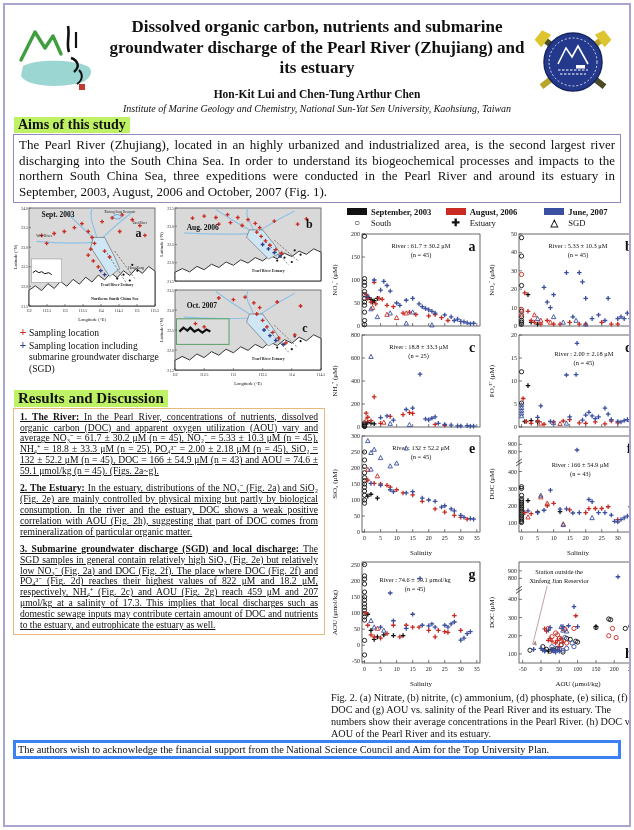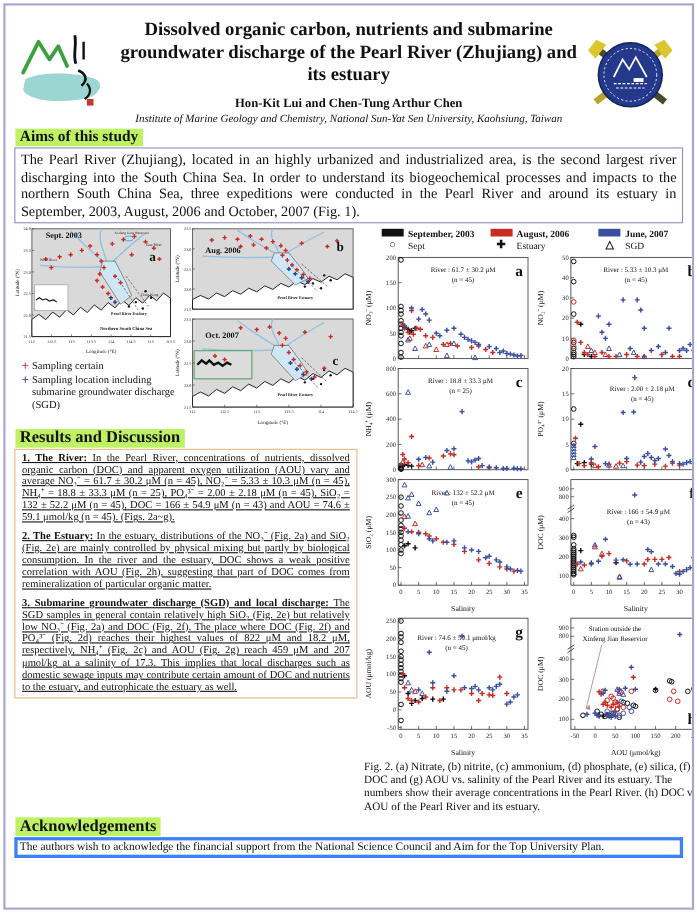--- a/index.html
+++ b/index.html
@@ -1,19 +1,19 @@
 <!DOCTYPE html>
 <html><head>
 <meta charset="utf-8">
 <style>
   html,body{margin:0;padding:0;background:#fff;}
   body{width:634px;height:830px;position:relative;font-family:"Liberation Serif",serif;color:#111;}
   .poster{position:absolute;inset:3px;border:2px solid #a8a6d0;box-sizing:border-box;padding:4px 8px;overflow:hidden;}
   
-  .hdr{display:flex;align-items:flex-end;}
+  .hdr{display:flex;align-items:center;}
   .logo{width:92px;flex:0 0 92px;}
   .hdr-center{flex:1;text-align:center;padding:0 2px;}
   .title{font-weight:bold;font-size:17px;line-height:1.22;margin-top:8px;}
   .authors{font-weight:bold;font-size:11.5px;margin-top:9px;}
   .affil{font-style:italic;font-size:10px;margin-top:3px;}
   
   .sec-head{display:inline-block;background:#bef264;font-weight:bold;font-size:14px;padding:0 4px;margin:3px 0 1px 1px;}
   .aims-box{border:1px solid #8f8cbd;padding:2px 5px;font-size:13px;line-height:1.2;text-align:justify;}
   .results-box{border:1px solid #e7b87f;padding:3px 6px;font-size:9.6px;line-height:1.14;text-align:justify;text-decoration:underline;}
   .results-box p{margin:0 0 6px 0;}
@@ -182,21 +182,21 @@
                 <text x="123.1" y="63.76" text-anchor="middle" class="mlab" font-size="3.4" fill="#222">Hong Kong</text>
                 <text x="104.19999999999999" y="81.4" text-anchor="middle" class="mlab" font-size="3.8" fill="#111" font-weight="bold">Pearl River Estuary</text>
                 <text x="101.68" y="95.11999999999999" text-anchor="middle" class="mlab" font-size="4.2" fill="#111" font-weight="bold">Northern South China Sea</text>
                 <text x="28.6" y="11.82" text-anchor="start" class="mdate">Sept. 2003</text>
                 <text x="125.62" y="32.4" text-anchor="middle" class="mlet">a</text>
               </g>
             </svg>
           <div class="fig1-legend">
             <div class="leg-row">
               <span class="plus red">+</span>
-              <span>Sampling certain</span>
+              <span>Sampling location</span>
             </div>
             <div class="leg-row">
               <span class="plus navy">+</span>
               <span>Sampling location including submarine groundwater discharge (SGD)</span>
             </div>
           </div>
         </div>
         <div class="maps-right">
           <svg width="166" height="82">
               <g>
@@ -336,21 +336,21 @@
 
     <div class="colR">
       <div class="f2leg">
         <div>
           <div class="cell">
               <span class="sw black"></span>
               <span>September, 2003</span>
             </div>
           <div class="cell">
               <span class="mk">○</span>
-              <span style="font-weight:normal">Sept</span>
+              <span style="font-weight:normal">South</span>
             </div>
         </div>
         <div>
           <div class="cell">
               <span class="sw red"></span>
               <span>August, 2006</span>
             </div>
           <div class="cell">
               <span class="mk">✚</span>
               <span style="font-weight:normal">Estuary</span>
@@ -1101,17 +1101,16 @@
               <path d="M80.63975155279502 70.885L82.82475155279502 75.025L78.45475155279502 75.025Z" fill="none" stroke="#3a4f9f" stroke-width="0.9"></path>
             </g>
           </svg>
       </div>
 
       <div class="caption" style="font-size:10.2px">Fig. 2.  (a) Nitrate, (b) nitrite, (c) ammonium, (d) phosphate, (e) silica, (f) DOC and (g) AOU vs. salinity of the Pearl River and its estuary. The numbers show their average concentrations in the Pearl River.  (h) DOC vs. AOU of the Pearl River and its estuary.</div>
     </div>
   </div>
 
   <div>
-    <div class="sec-head" style="font-size:15px">Acknowledgements</div>
     <div class="ack-box">The authors wish to acknowledge the financial support from the National Science Council and Aim for the Top University Plan.</div>
   </div>
 
 </div>
 
 </body></html>

